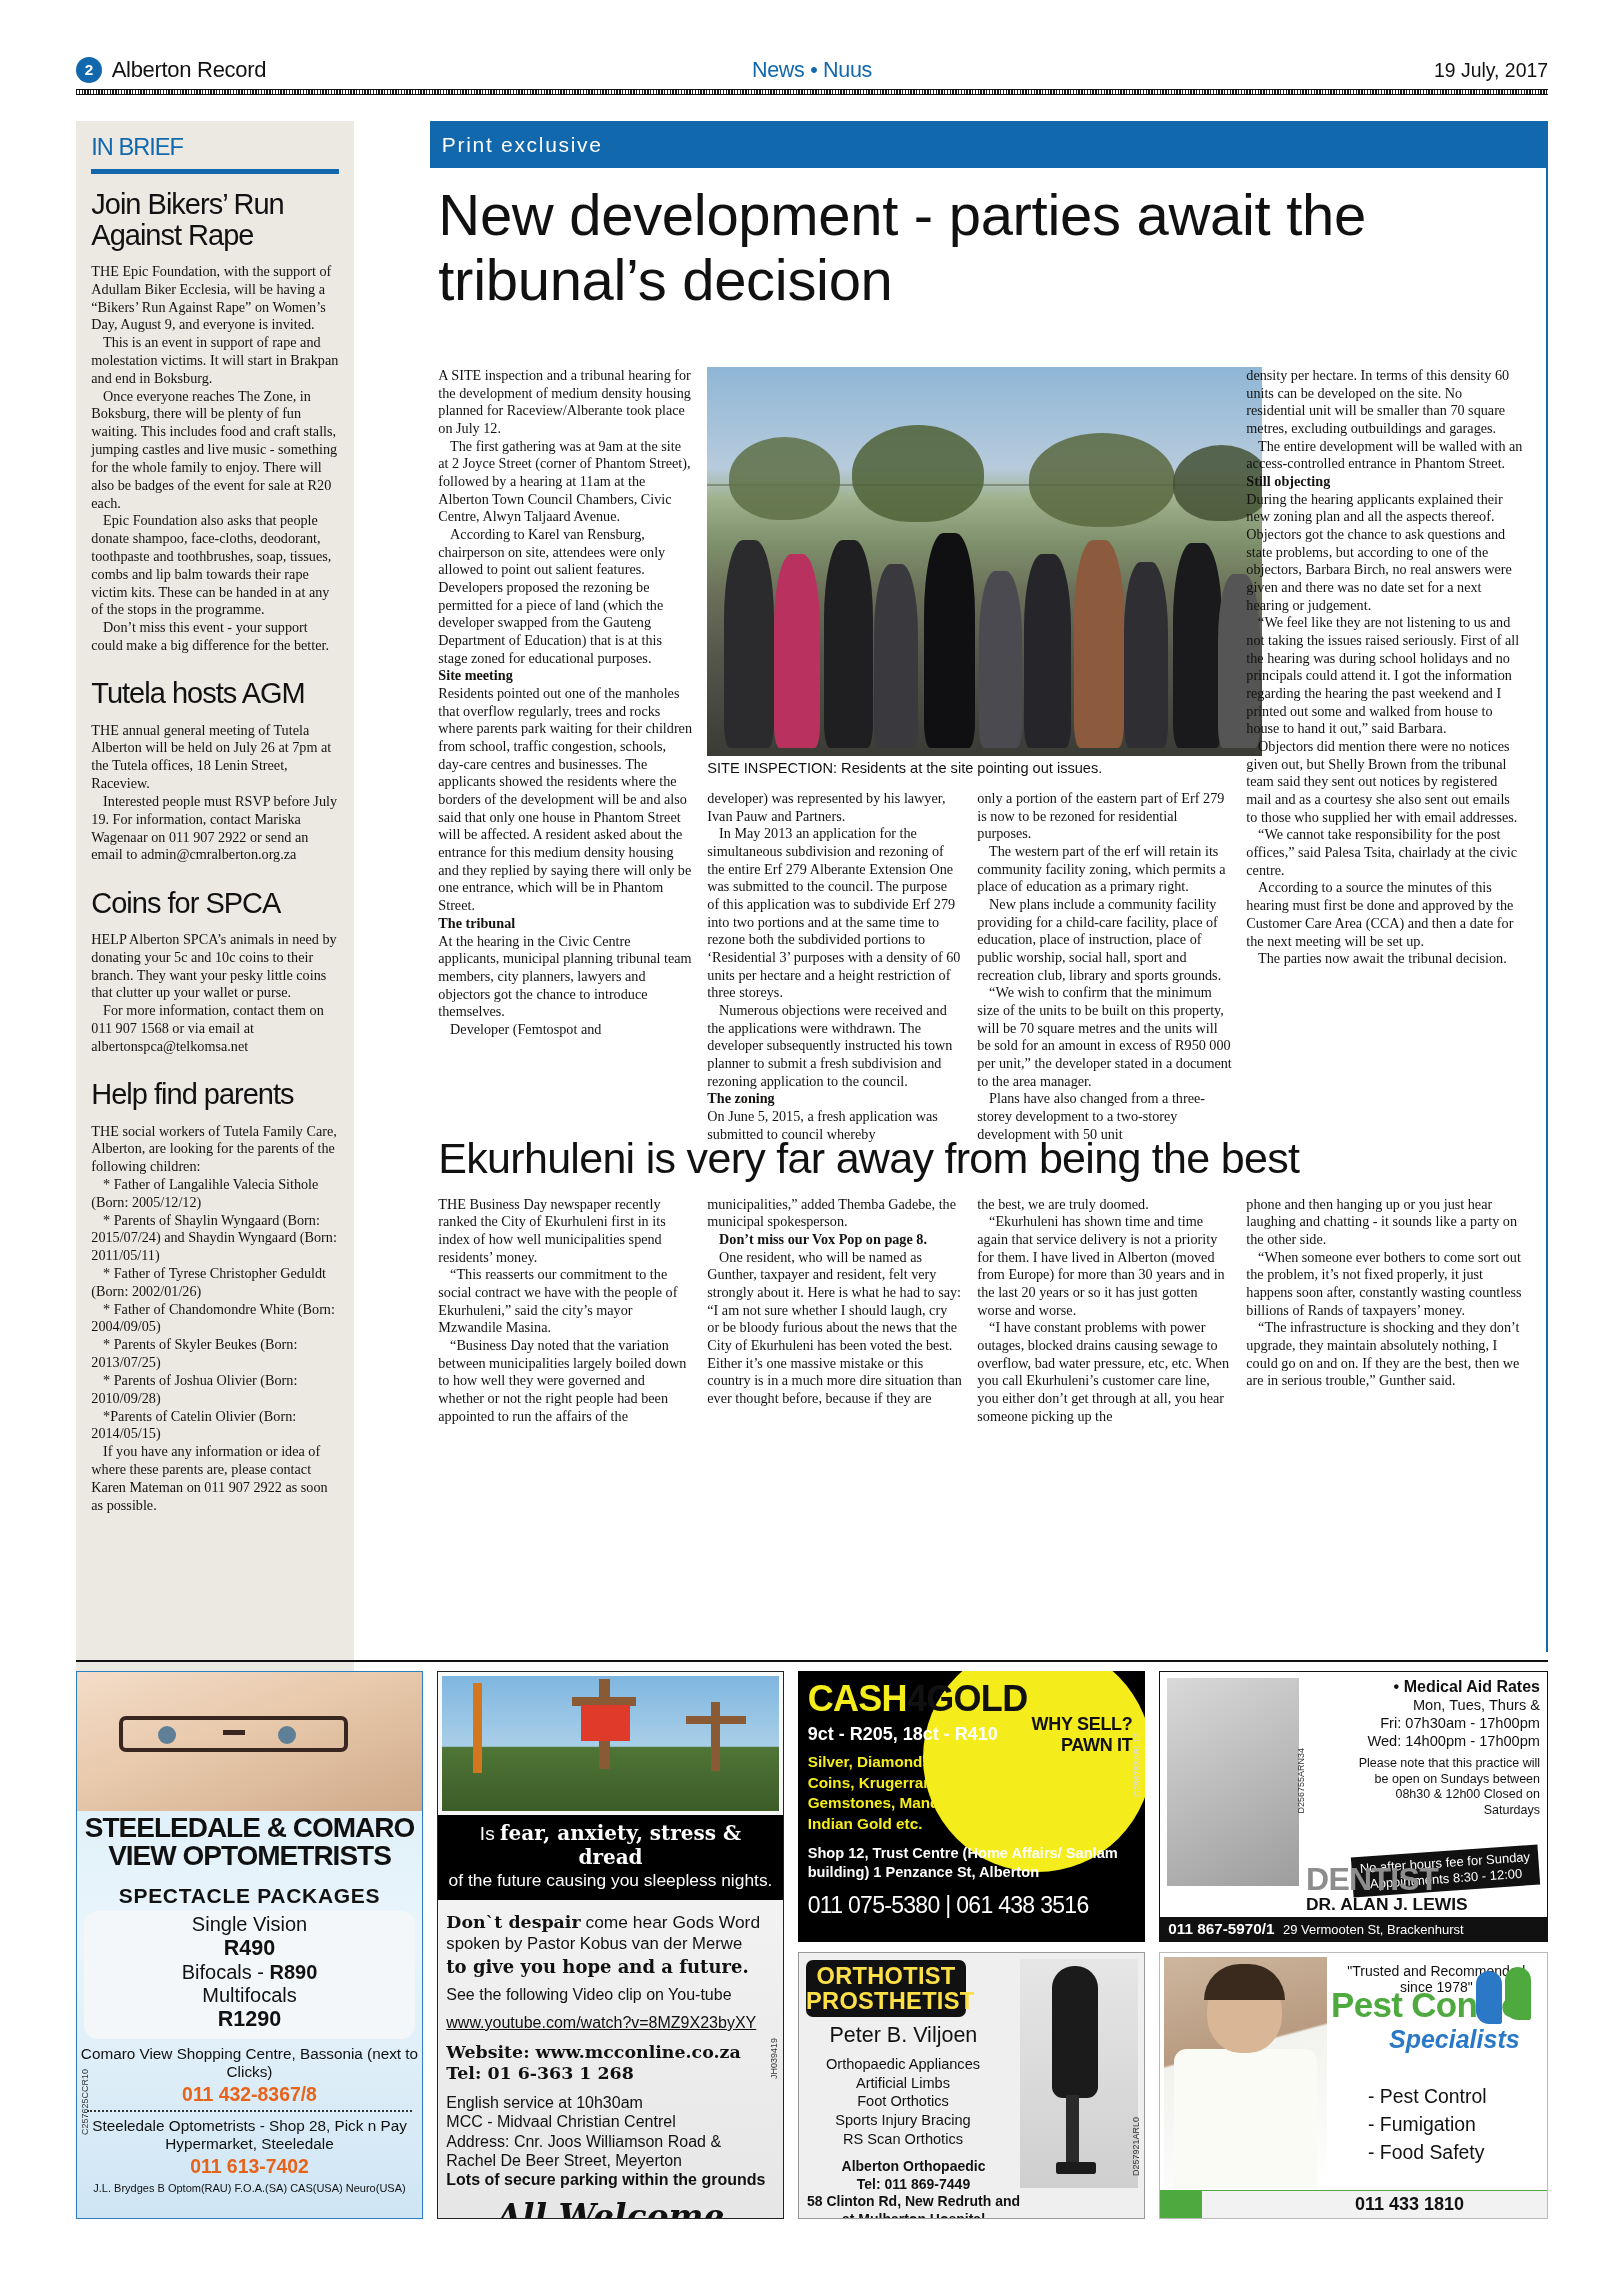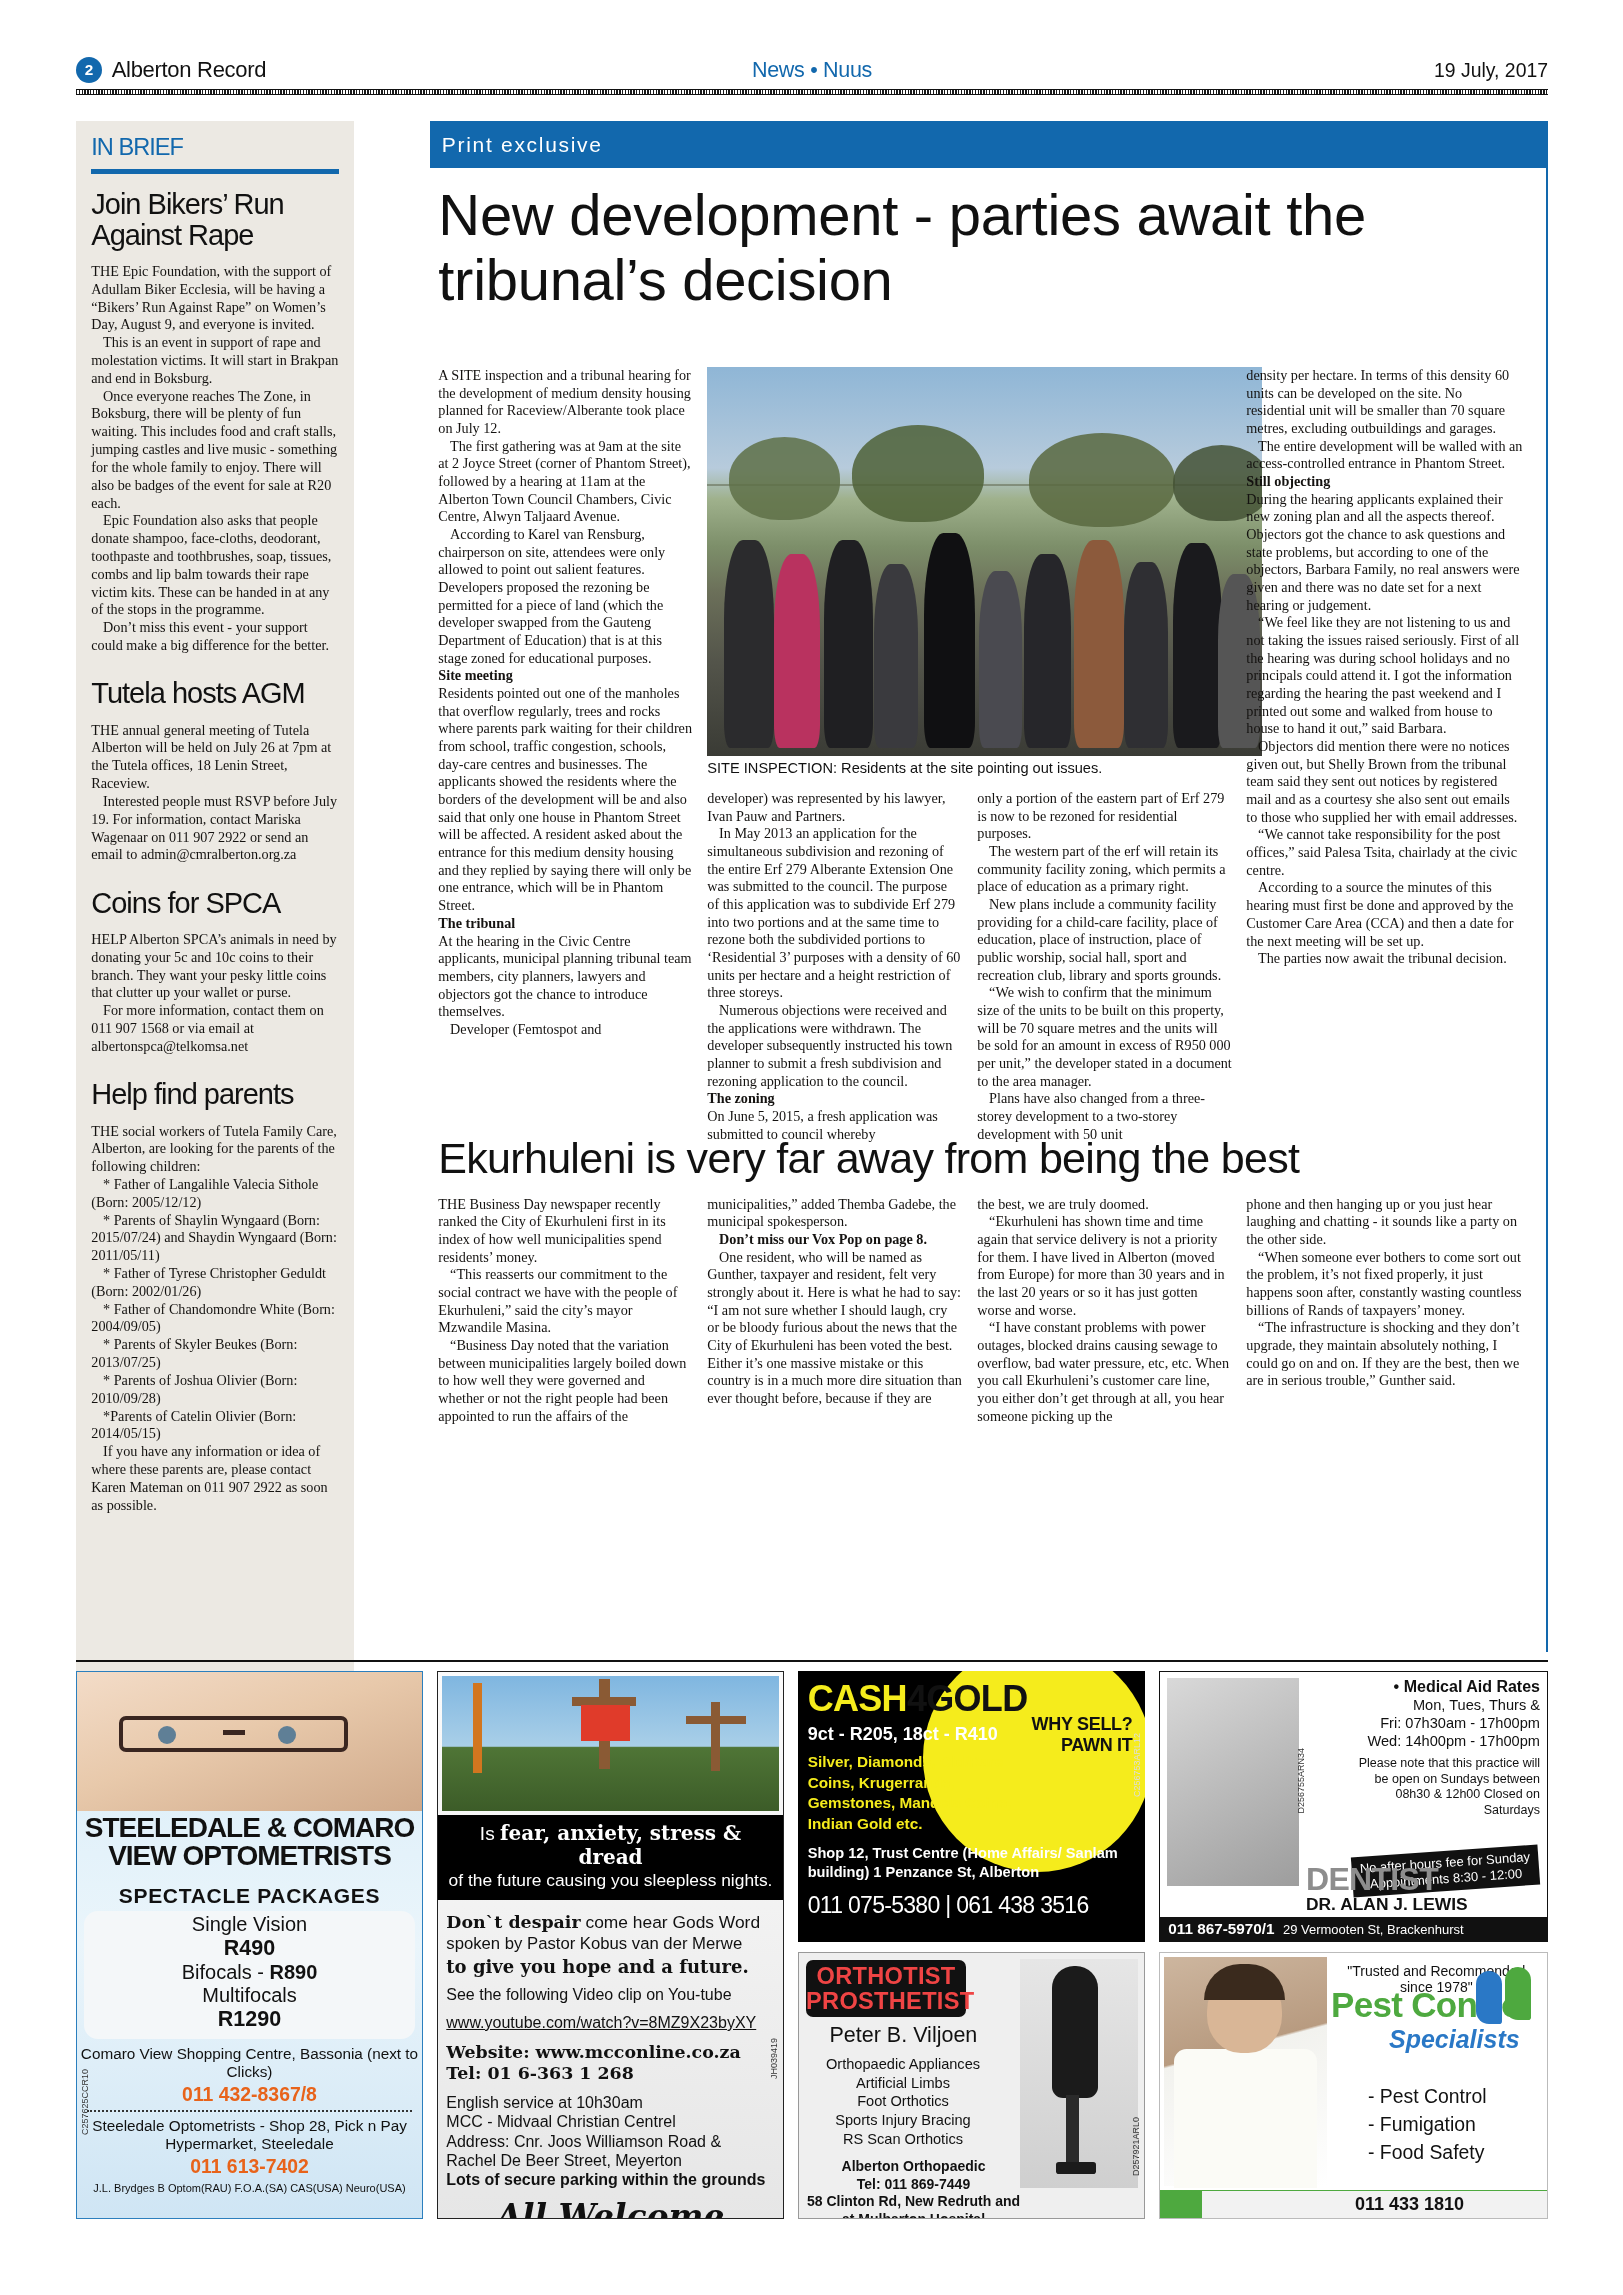--- a/index.html
+++ b/index.html
@@ -251,21 +251,21 @@
     color:#fff; display:flex; align-items:center; padding:0 8.3px;
     font-family:"Liberation Sans", sans-serif; }
   .dent-bar .ph { font-weight:bold; font-size:15.3px; }
   .dent-bar .ad2 { font-size:13px; margin-left:8.3px; }
 
   
   .ad-orth {
     left: 722px; top: 281px; width: 347px; height: 267px; background:#efefef; border:1.4px solid #999;
   }
   .orth-black {
-    margin:7px 7px 0 7px; background:#111; color:#ef4444; border-radius:7px;
+    margin:7px 7px 0 7px; background:#111; color:#fde047; border-radius:7px;
     font-family:"Liberation Sans", sans-serif; font-weight:bold; font-size:23.6px;
     text-align:center; line-height:1.04; padding:4.2px 0; letter-spacing:0.3px; width: 160px;
   }
   .orth-name { font-family:"Liberation Sans", sans-serif; font-size:21.5px; text-align:left; padding-left:30.5px; margin-top:5.6px; color:#111;}
   .orth-list { font-family:"Liberation Sans", sans-serif; font-size:14.6px; text-align:center; line-height:1.28; margin-top:7px; color:#111; width:208px;}
   .orth-foot { font-family:"Liberation Sans", sans-serif; font-weight:bold; font-size:14px; text-align:center; line-height:1.25; margin-top:9.7px; color:#111; width:229px;}
   .orth-leg { position:absolute; right:5.6px; top:5.6px; width:118px; height:229px;
     background: linear-gradient(to bottom,#e6e6e6,#cfcfcf); }
   .orth-leg .body { position:absolute; left:32px; top:7px; width:46px; height:132px; background:#1b1b1b; border-radius:22px 22px 11px 11px;}
   .orth-leg .shin { position:absolute; left:46px; top:136px; width:12.5px; height:67px; background:#2a2a2a;}
@@ -400,21 +400,21 @@
       <p class="ind">The western part of the erf will retain its community facility zoning, which permits a place of education as a primary right.</p>
       <p class="ind">New plans include a community facility providing for a child-care facility, place of education, place of instruction, place of public worship, social hall, sport and recreation club, library and sports grounds.</p>
       <p class="ind">“We wish to confirm that the minimum size of the units to be built on this property, will be 70 square metres and the units will be sold for an amount in excess of R950 000 per unit,” the developer stated in a document to the area manager.</p>
       <p class="ind">Plans have also changed from a three-storey development to a two-storey development with 50 unit</p>
     </div>
 
     <div class="col" style="left:808px; top:0; width:278px;">
       <p>density per hectare. In terms of this density 60 units can be developed on the site. No residential unit will be smaller than 70 square metres, excluding outbuildings and garages.</p>
       <p class="ind">The entire development will be walled with an access-controlled entrance in Phantom Street.</p>
       <b class="sub">Still objecting</b>
-      <p>During the hearing applicants explained their new zoning plan and all the aspects thereof. Objectors got the chance to ask questions and state problems, but according to one of the objectors, Barbara Family, no real answers were given and there was no date set for a next hearing or judgement.</p>
+      <p>During the hearing applicants explained their new zoning plan and all the aspects thereof. Objectors got the chance to ask questions and state problems, but according to one of the objectors, Barbara Birch, no real answers were given and there was no date set for a next hearing or judgement.</p>
       <p class="ind">“We feel like they are not listening to us and not taking the issues raised seriously. First of all the hearing was during school holidays and no principals could attend it. I got the information regarding the hearing the past weekend and I printed out some and walked from house to house to hand it out,” said Barbara.</p>
       <p class="ind">Objectors did mention there were no notices given out, but Shelly Brown from the tribunal team said they sent out notices by registered mail and as a courtesy she also sent out emails to those who supplied her with email addresses.</p>
       <p class="ind">“We cannot take responsibility for the post offices,” said Palesa Tsita, chairlady at the civic centre.</p>
       <p class="ind">According to a source the minutes of this hearing must first be done and approved by the Customer Care Area (CCA) and then a date for the next meeting will be set up.</p>
       <p class="ind">The parties now await the tribunal decision.</p>
     </div>
 
   </div>
 
   <div class="art2">

